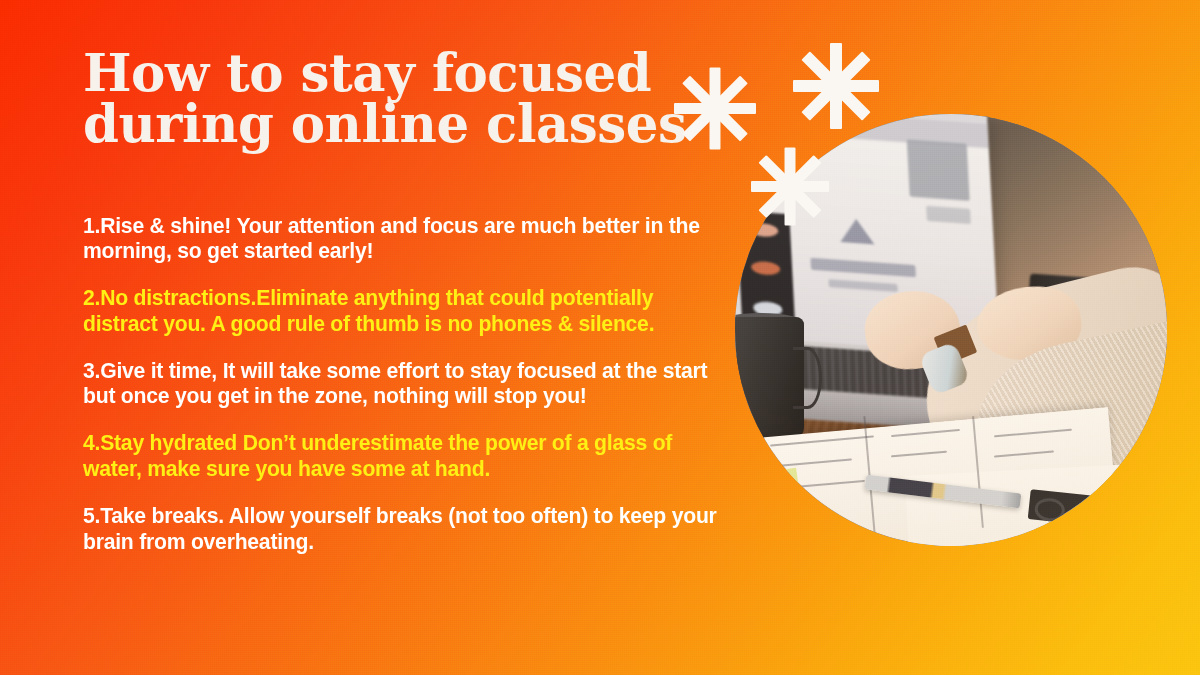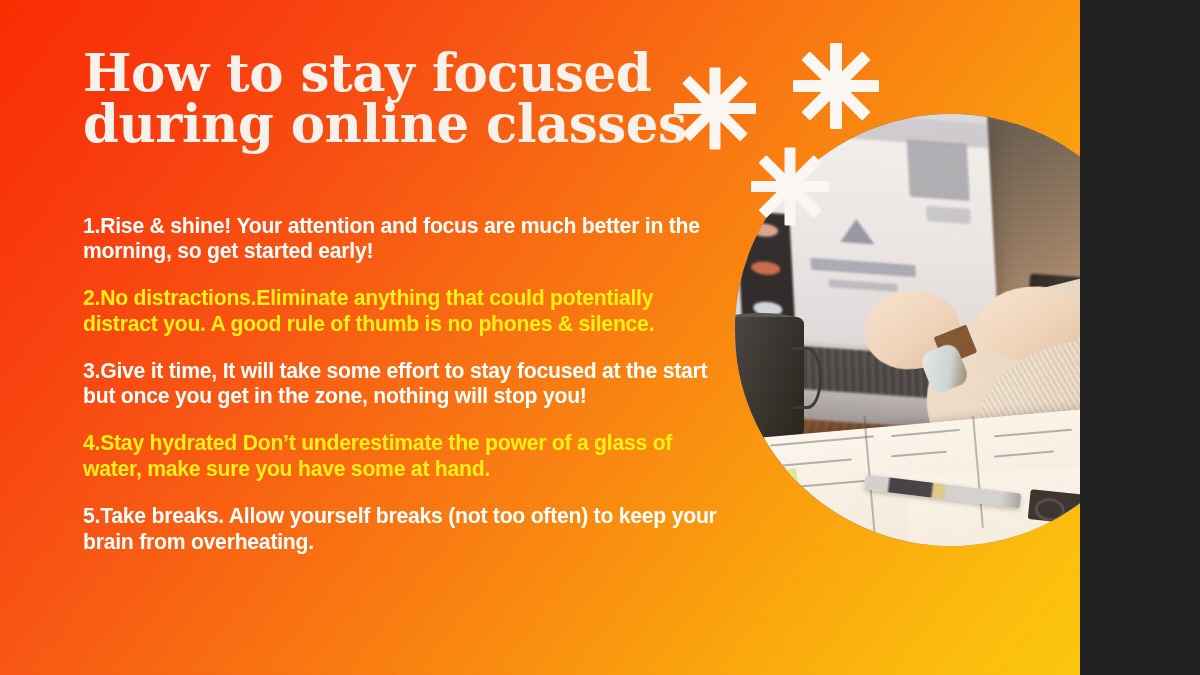--- a/index.html
+++ b/index.html
@@ -2,21 +2,21 @@
 <html><head>
 <meta charset="utf-8">
 <style>
   html, body {
     margin: 0;
     padding: 0;
     background: #222;
   }
   #poster {
     position: relative;
-    width: 1080px;
+    width: 1200px;
     height: 675px;
     overflow: hidden;
     background: linear-gradient(128deg,
         #FB2E00 0%,
         #F93B0D 13%,
         #F85914 32%,
         #F97A12 50%,
         #FA9410 65%,
         #FBAB0D 78%,
         #FCC00E 92%,

